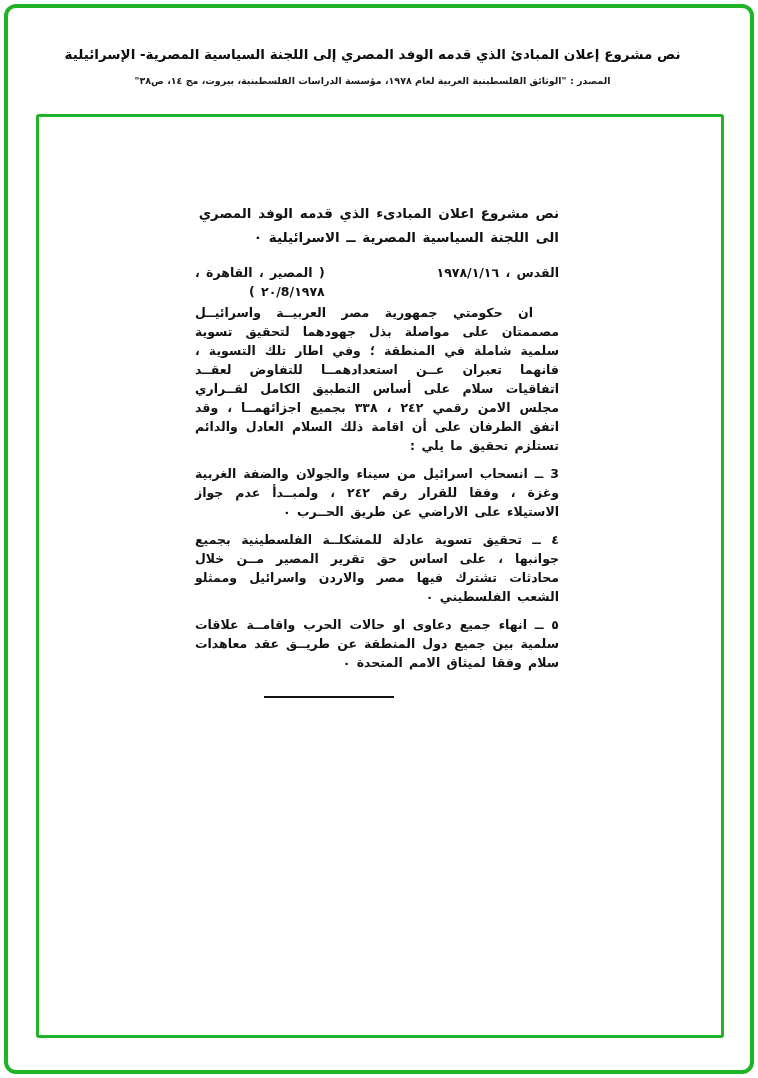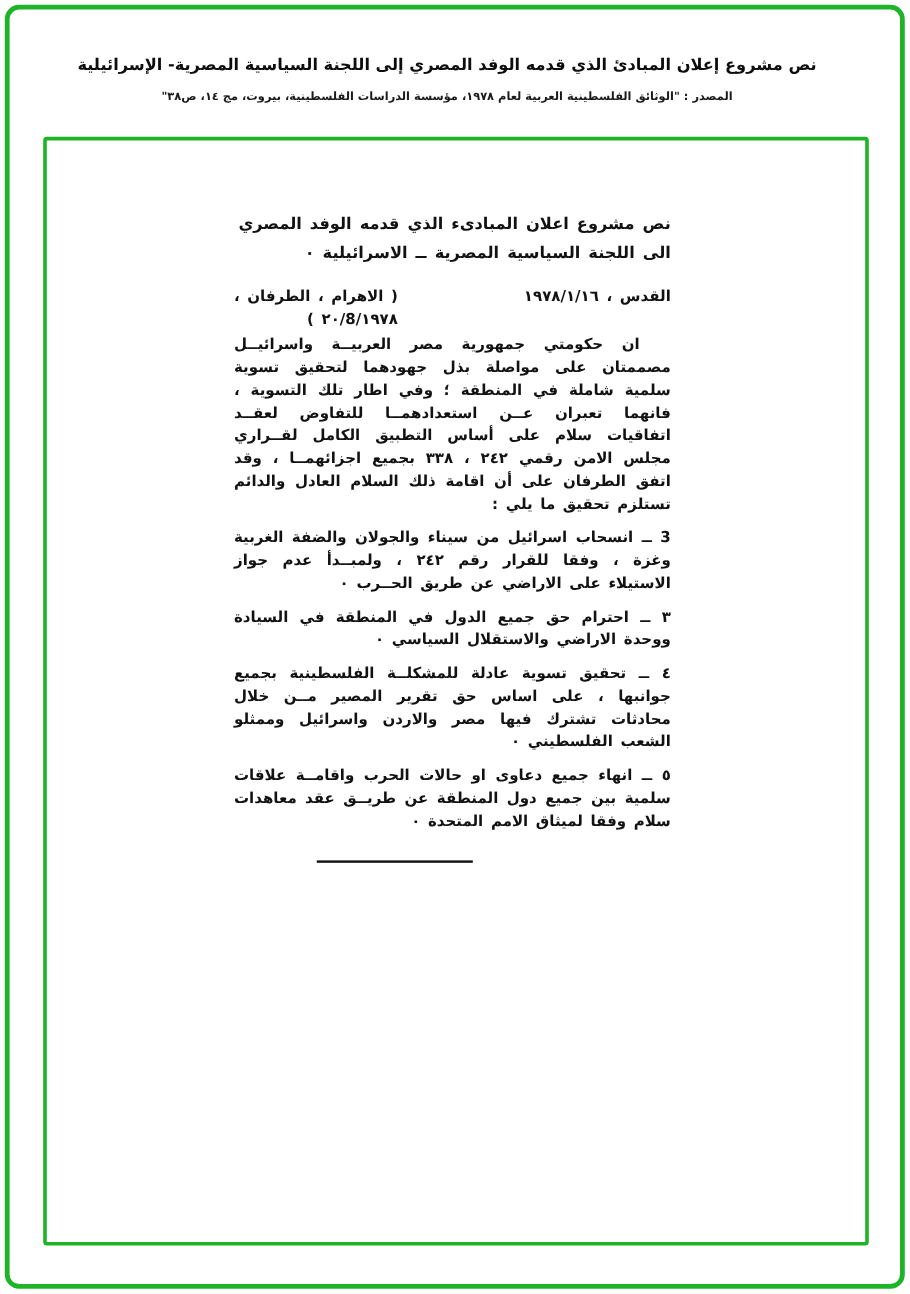--- a/index.html
+++ b/index.html
@@ -59,20 +59,21 @@
     width: 364px;
     direction: rtl;
     font-weight: bold;
     color: #121212;
     word-spacing: 2px;
   }
   .doc-title {
     font-size: 13.5px;
     line-height: 1.8;
     text-align: right;
+    margin-top: 26px;
   }
   .dateline {
     display: flex;
     justify-content: space-between;
     align-items: flex-start;
     margin-top: 13px;
     font-size: 12.5px;
     line-height: 1.55;
   }
   .dateline .place { white-space: nowrap; }
@@ -109,29 +110,28 @@
   <div class="doc-text">
 
     <div class="doc-title">
       <div>نص مشروع اعلان المبادىء الذي قدمه الوفد المصري</div>
       <div>الى اللجنة السياسية المصرية ــ الاسرائيلية ٠</div>
     </div>
 
     <div class="dateline">
       <div class="place">القدس ، ١٩٧٨/١/١٦</div>
       <div class="pub">
-        <div>( الاهرام ، الطرفان ،</div>
+        <div>( المصير ، القاهرة ،</div>
         <div>١٩٧٨/8/٢٠ )</div>
       </div>
     </div>
 
     <div class="doc-body">
       <p class="para indent">ان حكومتي جمهورية مصر العربيــة واسرائيــل مصممتان على مواصلة بذل جهودهما لتحقيق تسوية سلمية شاملة في المنطقة ؛ وفي اطار تلك التسوية ، فانهما تعبران عــن استعدادهمــا للتفاوض لعقــد اتفاقيات سلام على أساس التطبيق الكامل لقــراري مجلس الامن رقمي ٢٤٢ ، ٣٣٨ بجميع اجزائهمــا ، وقد اتفق الطرفان على أن اقامة ذلك السلام العادل والدائم تستلزم تحقيق ما يلي :</p>
       <p class="para">3 ــ انسحاب اسرائيل من سيناء والجولان والضفة الغربية وغزة ، وفقا للقرار رقم ٢٤٢ ، ولمبــدأ عدم جواز الاستيلاء على الاراضي عن طريق الحــرب ٠</p>
-      <p class="para">٣ ــ احترام حق جميع الدول في المنطقة في السيادة ووحدة الاراضي والاستقلال السياسي ٠</p>
       <p class="para">٤ ــ تحقيق تسوية عادلة للمشكلــة الفلسطينية بجميع جوانبها ، على اساس حق تقرير المصير مــن خلال محادثات تشترك فيها مصر والاردن واسرائيل وممثلو الشعب الفلسطيني ٠</p>
       <p class="para">٥ ــ انهاء جميع دعاوى او حالات الحرب واقامــة علاقات سلمية بين جميع دول المنطقة عن طريــق عقد معاهدات سلام وفقا لميثاق الامم المتحدة ٠</p>
     </div>
 
     <div class="divider"></div>
 
   </div>
 </section>
 
 </body></html>

